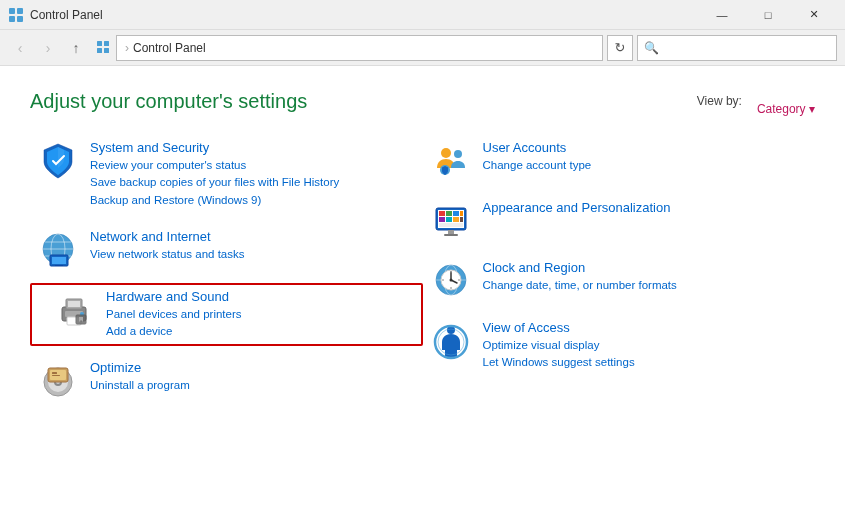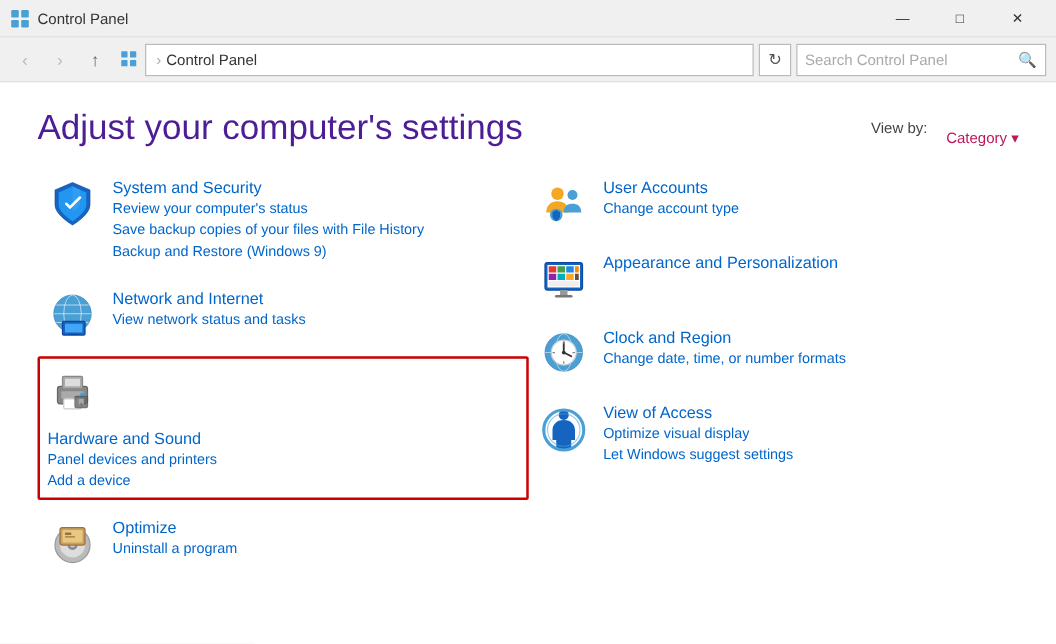--- a/index.html
+++ b/index.html
@@ -117,22 +117,22 @@
       padding: 20px 30px;
       flex: 1;
     }
     .page-header {
       display: flex;
       align-items: center;
       justify-content: space-between;
       margin-bottom: 18px;
     }
     .page-title {
-      font-size: 28px;
-      color: #4c1d95;
+      font-size: 20px;
+      color: #15803d;
       font-weight: 300;
     }
     .view-by {
       display: flex;
       align-items: center;
       gap: 15px;
       font-size: 12px;
       color: #444;
     }
     .view-by-link {
@@ -151,22 +151,21 @@
     .category-item {
       display: flex;
       align-items: flex-start;
       gap: 12px;
       padding: 6px 8px;
       margin-bottom: 8px;
     }
     .category-item.highlighted {
       border: 2px solid #cc0000;
       border-radius: 2px;
-      padding: 4px 6px;
-      flex-direction: column;
+      padding: 4px 22px;
     }
     .category-icon {
       width: 40px;
       height: 40px;
       flex-shrink: 0;
       display: flex;
       align-items: center;
       justify-content: center;
     }
     .category-text h3 {
@@ -216,21 +215,20 @@
     <rect x="8" y="8" width="5" height="5" rx="0.5" fill="#4a9fd5"></rect>
   </svg>
   <div class="address-field">
     <span style="color:#aaa">›</span>
     <span style="margin-left:4px">Control Panel</span>
   </div>
   <div class="refresh-btn">
     <span style="font-size:13px;">↻</span>
   </div>
   <div class="search-field">
-    <span style="flex:1; color:#aaa;">Search Control Panel</span>
     <span style="color:#888;">🔍</span>
   </div>
 </div>
 
 <div class="main-window">
   <div class="content-area">
 
     <div class="page-header">
       <h1 class="page-title">Adjust your computer's settings</h1>
       <div class="view-by">

